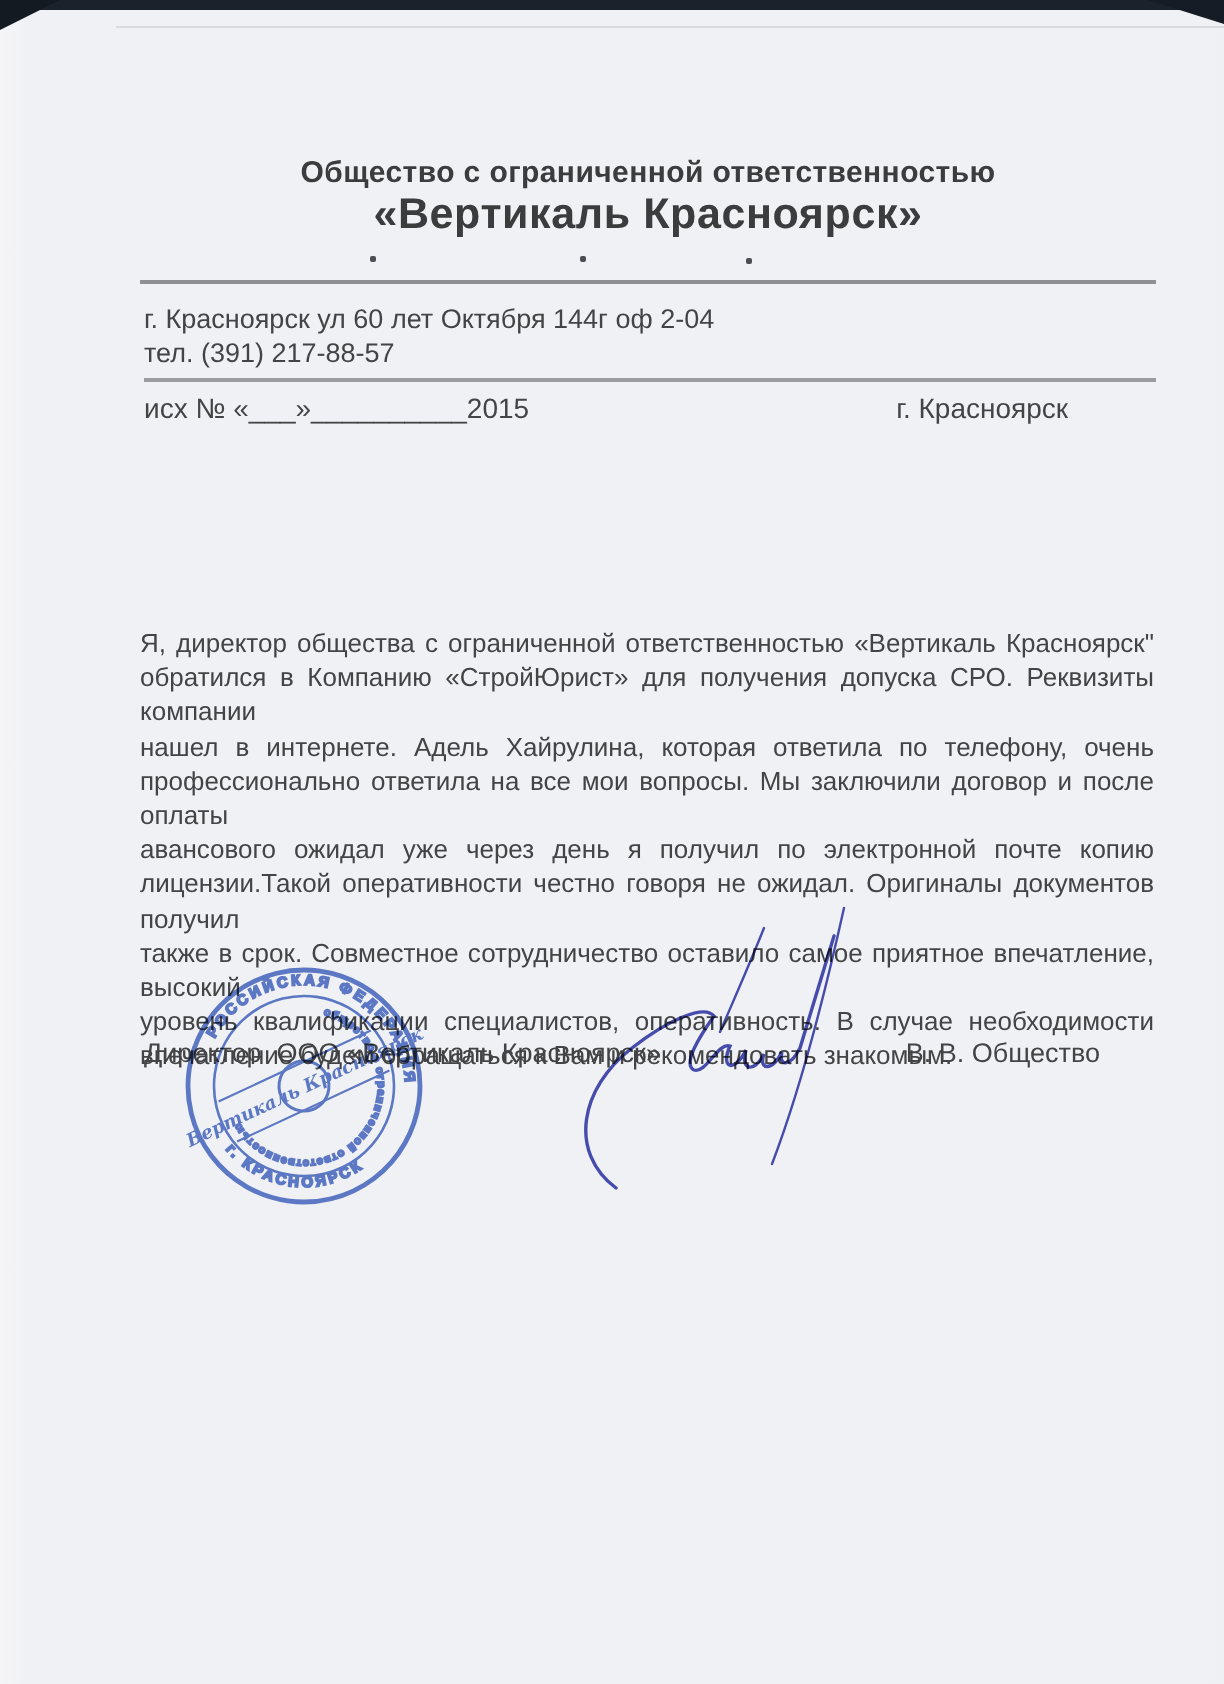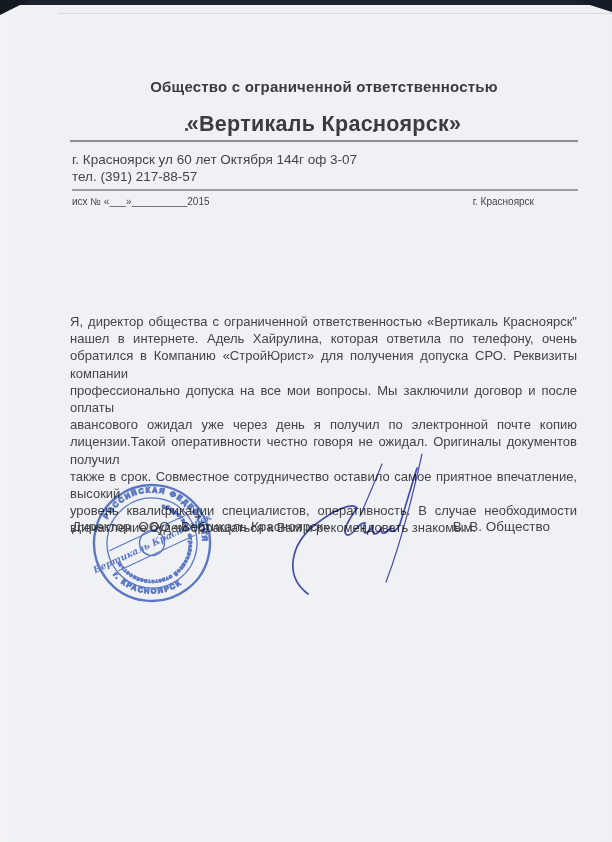--- a/index.html
+++ b/index.html
@@ -39,30 +39,30 @@
     position:absolute;top:13px;left:58px;right:0;height:1px;
     background:#d9dbdf;
   }
   .speck{position:absolute;width:3px;height:3px;background:#4a4d52;border-radius:1px;}
 
   .letterhead{
     position:absolute;top:78px;left:70px;width:508px;
     text-align:center;color:var(--text-dark);
   }
   .org-type{font-size:15px;font-weight:bold;letter-spacing:.2px;}
-  .org-name{font-size:21.5px;font-weight:bold;margin-top:17px;letter-spacing:.3px;}
+  .org-name{font-size:21.5px;font-weight:bold;margin-top:0;letter-spacing:.3px;}
 
   .hr1{position:absolute;top:140px;left:70px;width:508px;height:2px;background:var(--rule-gray);}
   .hr2{position:absolute;top:189px;left:72px;width:506px;height:2px;background:#9a9ca0;}
 
   .addr{position:absolute;top:151px;left:72px;font-size:13.5px;line-height:17px;color:var(--text-body);}
   .ref-row{
     position:absolute;top:196px;left:72px;width:506px;padding-right:44px;
     display:flex;justify-content:space-between;
-    font-size:10px;color:var(--text-body);
+    font-size:14px;color:var(--text-body);
   }
 
   .body-text{
     position:absolute;top:313px;left:70px;width:507px;
     font-size:13px;line-height:17.2px;color:var(--text-body);
   }
   .body-line{text-align:justify;text-align-last:justify;}
   .body-line.last{text-align-last:left;}
 
   .sign-row{
@@ -103,36 +103,36 @@
   <div class="speck" style="left:373px;top:129px"></div>
 
   <div class="letterhead">
     <div class="org-type">Общество с ограниченной ответственностью</div>
     <div class="org-name">«Вертикаль Красноярск»</div>
   </div>
 
   <div class="hr1"></div>
 
   <div class="addr">
-    <div>г. Красноярск ул 60 лет Октября 144г оф 3-07</div>
+    <div>г. Красноярск ул 60 лет Октября 144г оф 2-04</div>
     <div>тел. (391) 217-88-57</div>
   </div>
 
   <div class="hr2"></div>
 
   <div class="ref-row">
     <span>исх № «___»__________2015</span>
     <span>г. Красноярск</span>
   </div>
 
   <div class="body-text">
       <div class="body-line">Я, директор общества с ограниченной ответственностью «Вертикаль Красноярск"</div>
+      <div class="body-line">обратился в Компанию «СтройЮрист» для получения допуска СРО. Реквизиты компании</div>
       <div class="body-line">нашел в интернете. Адель Хайрулина, которая ответила по телефону, очень</div>
-      <div class="body-line">обратился в Компанию «СтройЮрист» для получения допуска СРО. Реквизиты компании</div>
-      <div class="body-line">профессионально допуска на все мои вопросы. Мы заключили договор и после оплаты</div>
+      <div class="body-line">профессионально ответила на все мои вопросы. Мы заключили договор и после оплаты</div>
       <div class="body-line">авансового ожидал уже через день я получил по электронной почте копию</div>
       <div class="body-line">лицензии.Такой оперативности честно говоря не ожидал. Оригиналы документов получил</div>
       <div class="body-line">также в срок. Совместное сотрудничество оставило самое приятное впечатление, высокий</div>
       <div class="body-line">уровень квалификации специалистов, оперативность. В случае необходимости</div>
       <div class="body-line last">впечатление будем обращаться к Вам и рекомендовать знакомым.</div>
     </div>
 
   <div class="sign-row">
     <span class="sign-label">Директор  ООО «Вертикаль Красноярск»</span>
     <span>В. В. Общество</span>

